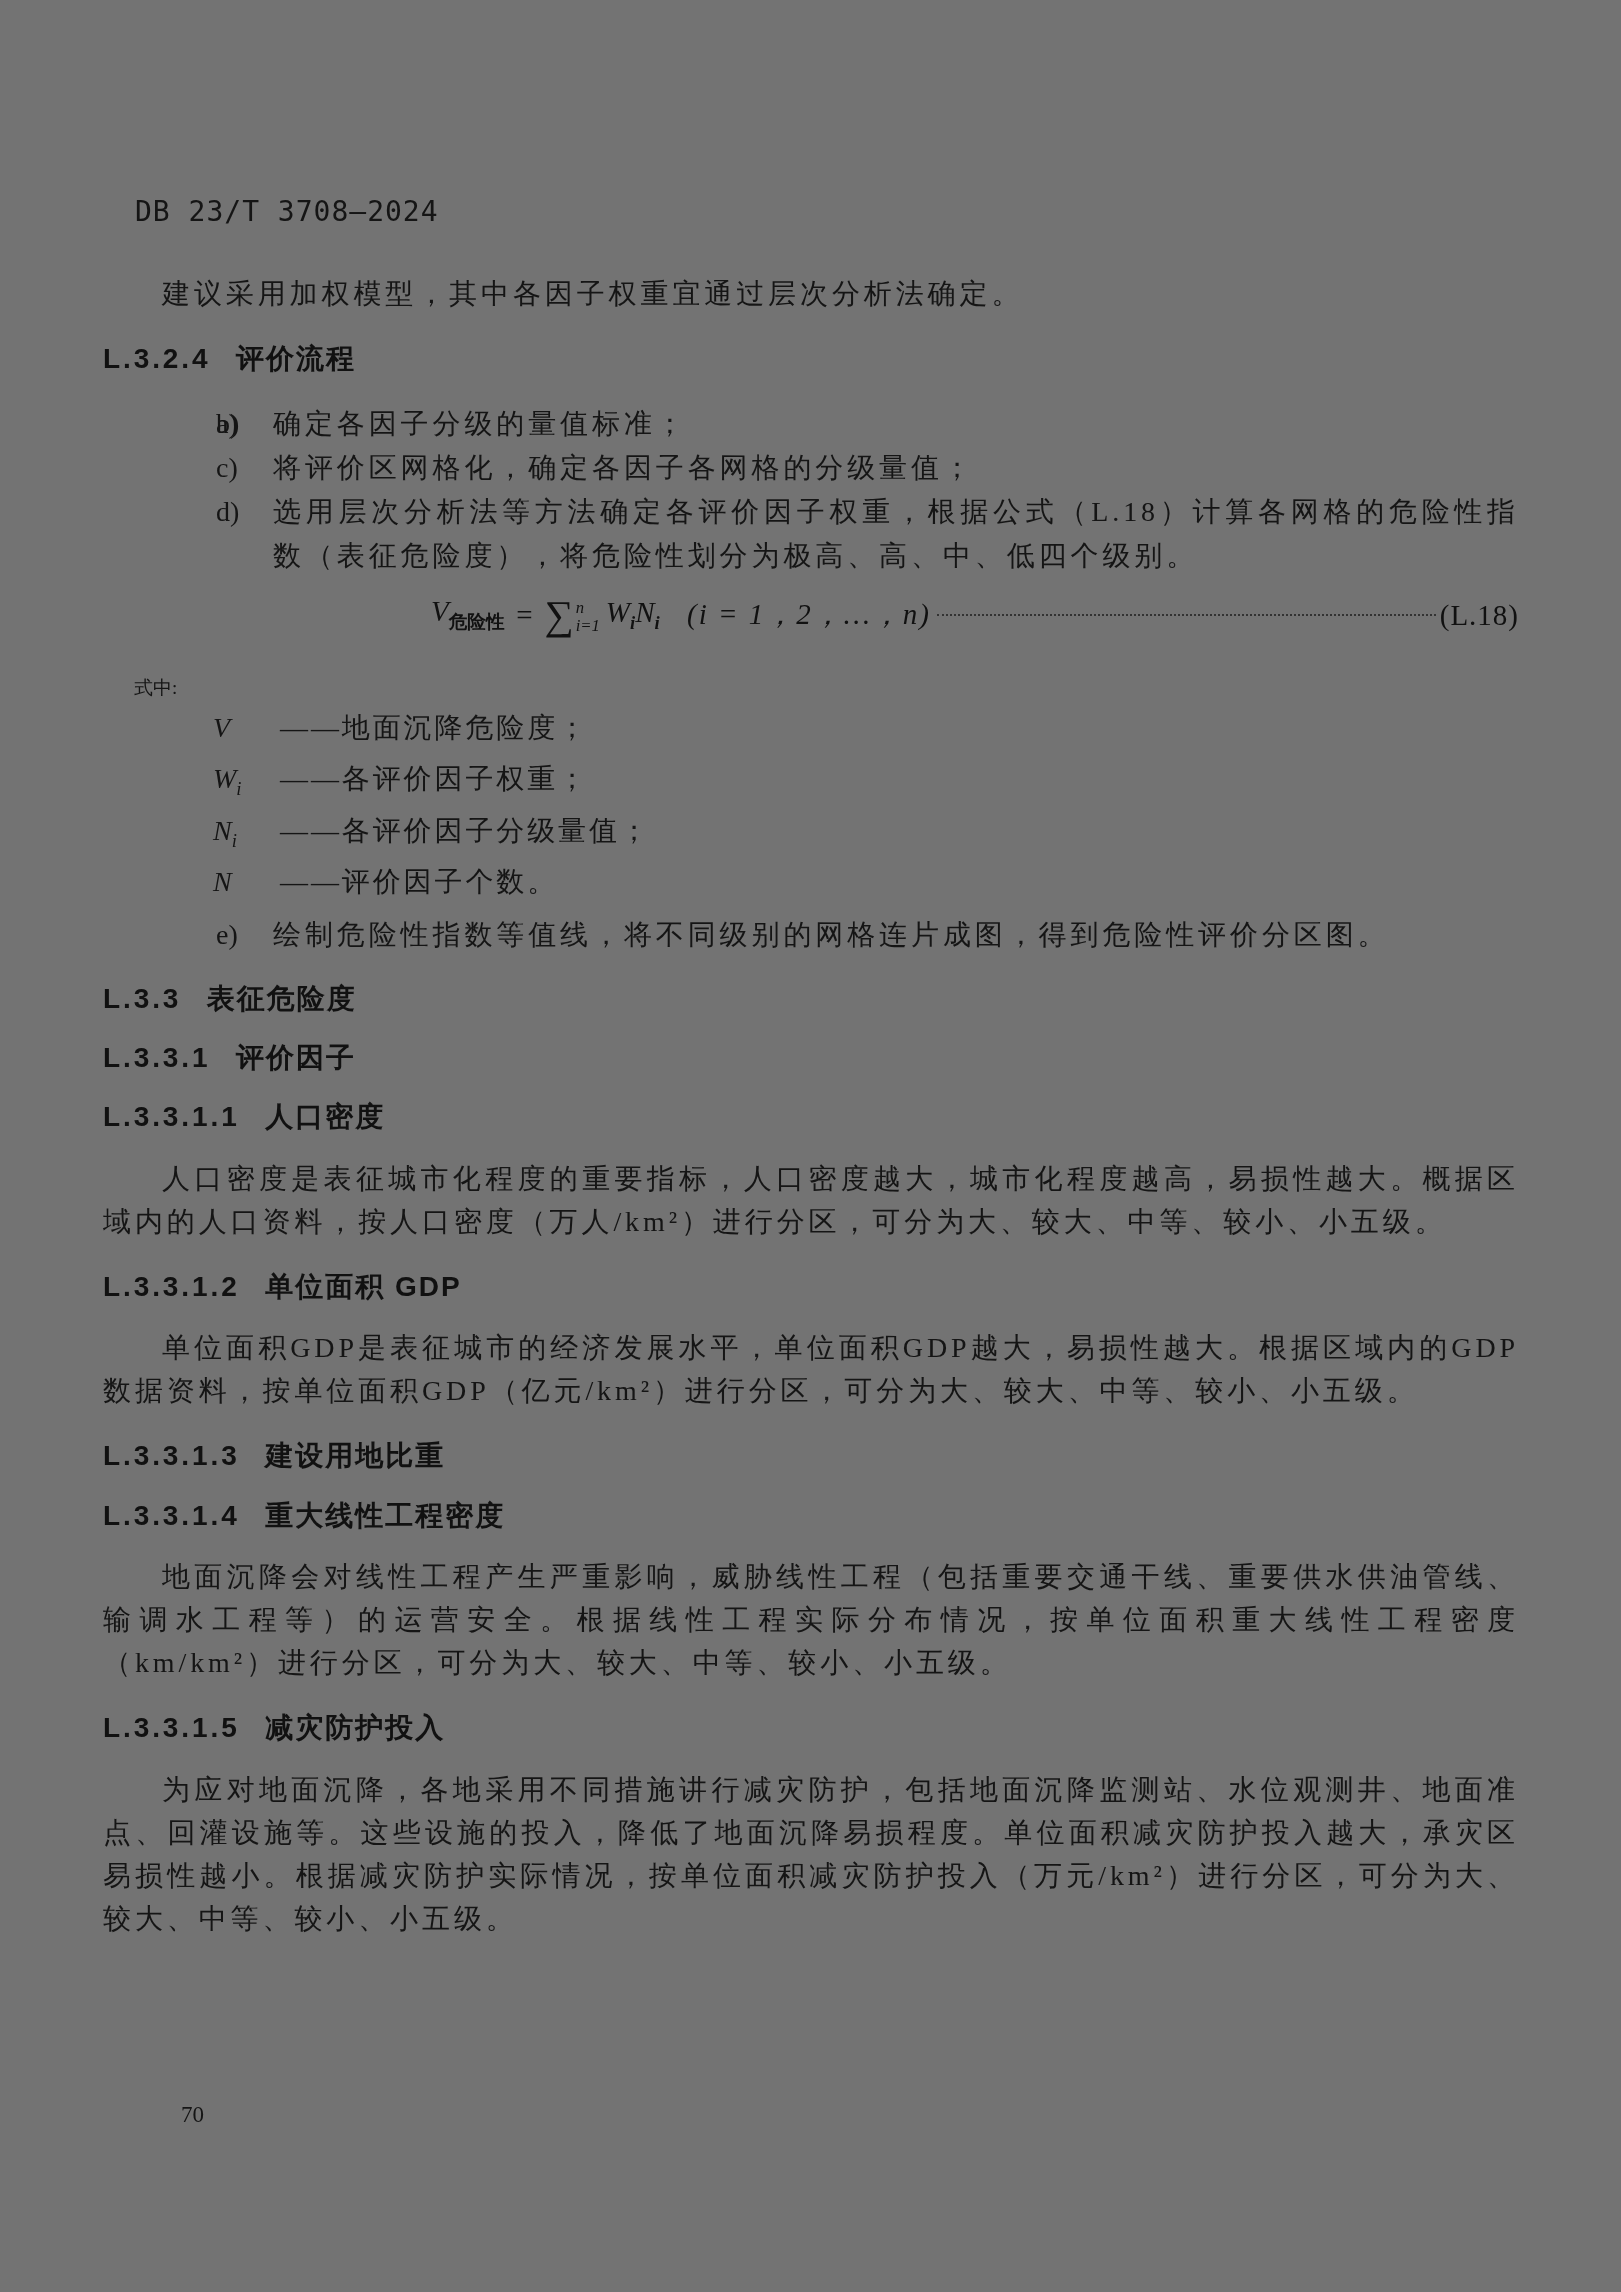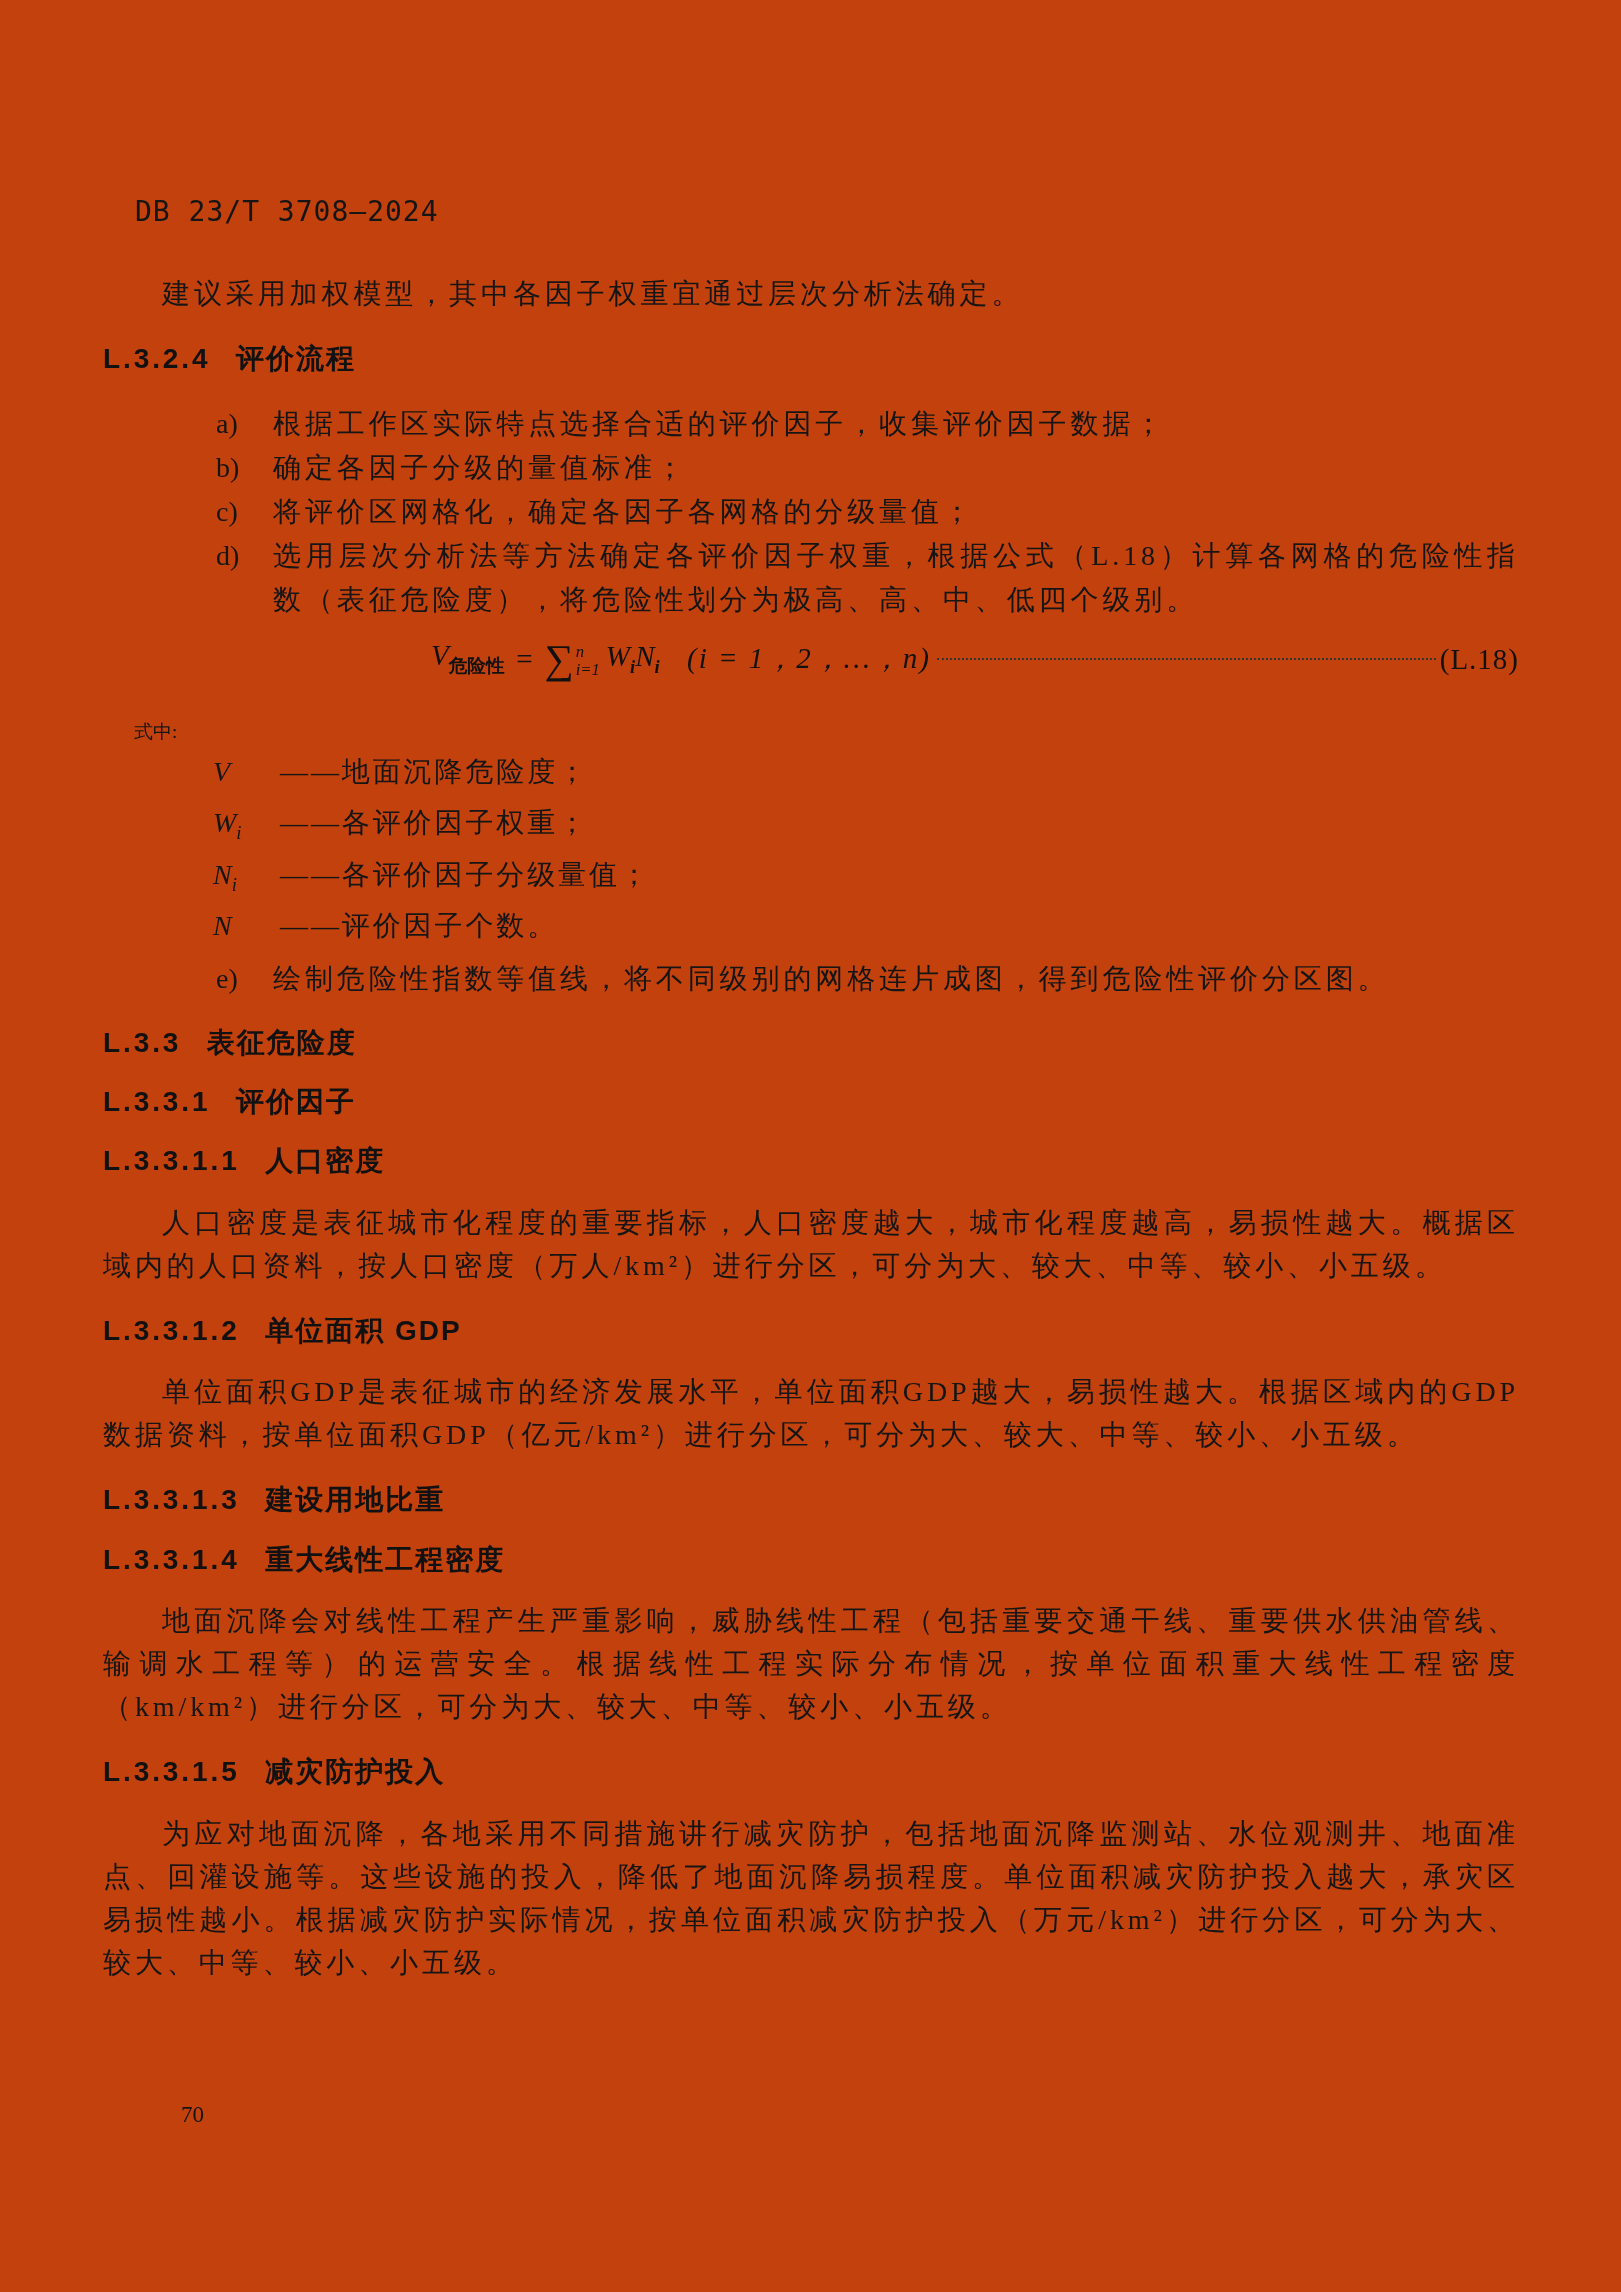--- a/index.html
+++ b/index.html
@@ -1,21 +1,21 @@
 <!DOCTYPE html>
 <html lang="zh"><head>
 <meta charset="utf-8">
 <style>
   html, body { margin: 0; padding: 0; background: #888; }
   .page {
     position: relative;
     width: 1621px;
     height: 2293px;
     margin: 0 auto;
-    background: #c2410c;
+    background: #737373;
     box-sizing: border-box;
     padding: 196px 102px 0 103px;
     overflow: hidden;
     color: #111;
     font-family: "Liberation Serif", "DejaVu Serif", serif;
   }
   
   .doc-code {
     margin-left: 32px;
     font-family: "DejaVu Sans Mono", "Liberation Sans", sans-serif;
@@ -138,21 +138,20 @@
 
   <p class="para intro">建议采用加权模型，其中各因子权重宜通过层次分析法确定。</p>
 
   <div class="heading h-l324">
     <span class="h-num">L.3.2.4</span><span class="h-title">评价流程</span>
   </div>
 
   <div class="alpha-list">
     <div class="alpha-item">
       <span class="li-label">a)</span>
-      <span>根据工作区实际特点选择合适的评价因子，收集评价因子数据；</span>
     </div>
     <div class="alpha-item">
       <span class="li-label">b)</span>
       <span>确定各因子分级的量值标准；</span>
     </div>
     <div class="alpha-item">
       <span class="li-label">c)</span>
       <span>将评价区网格化，确定各因子各网格的分级量值；</span>
     </div>
     <div class="alpha-item">

